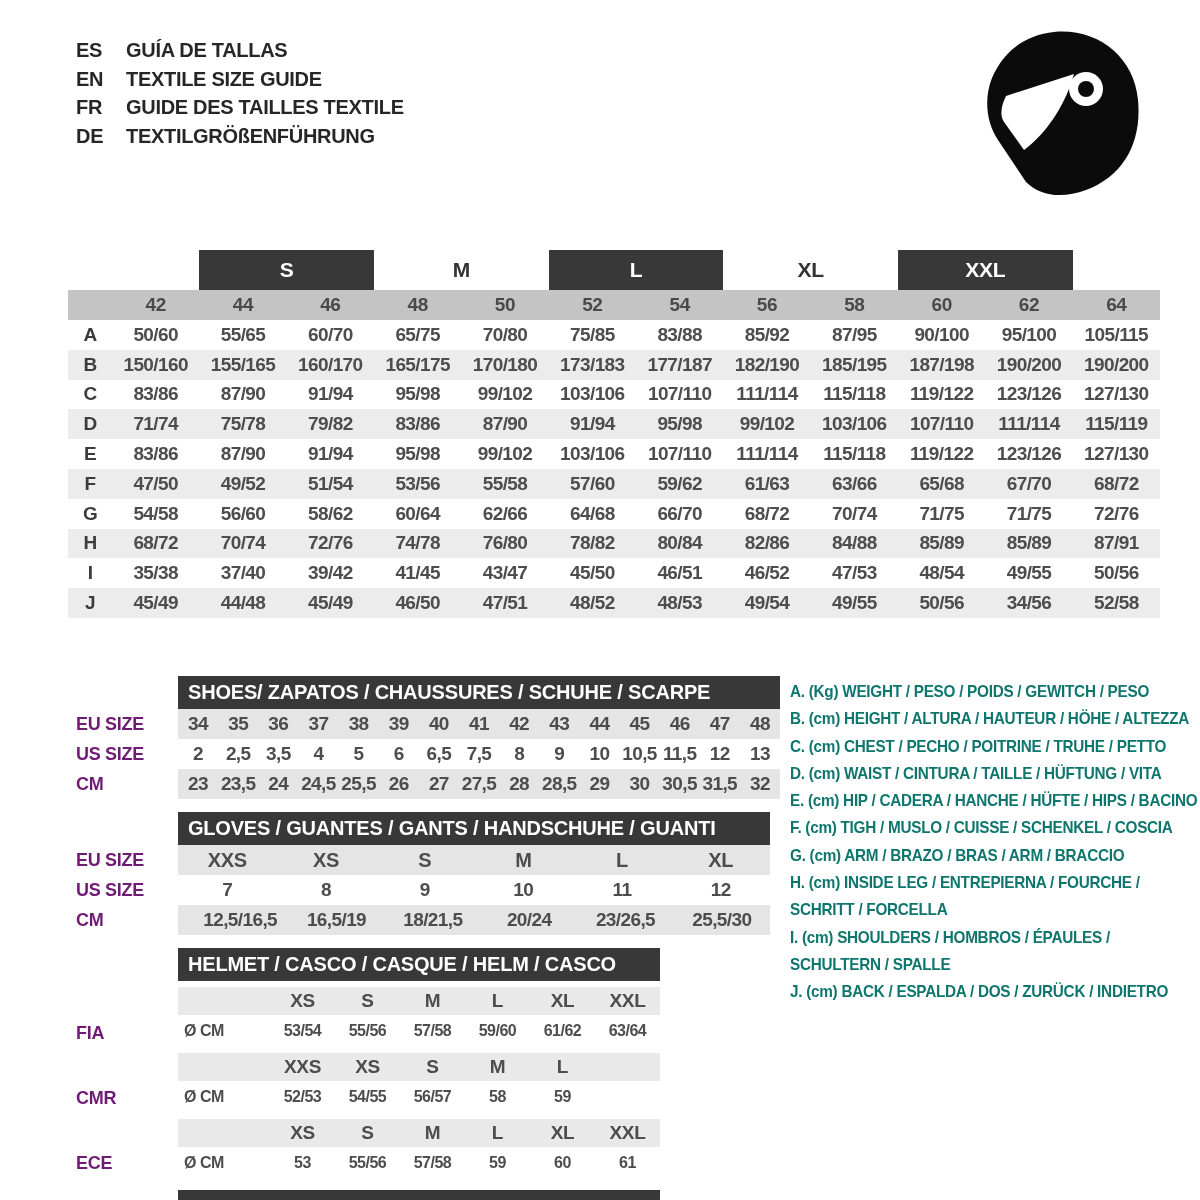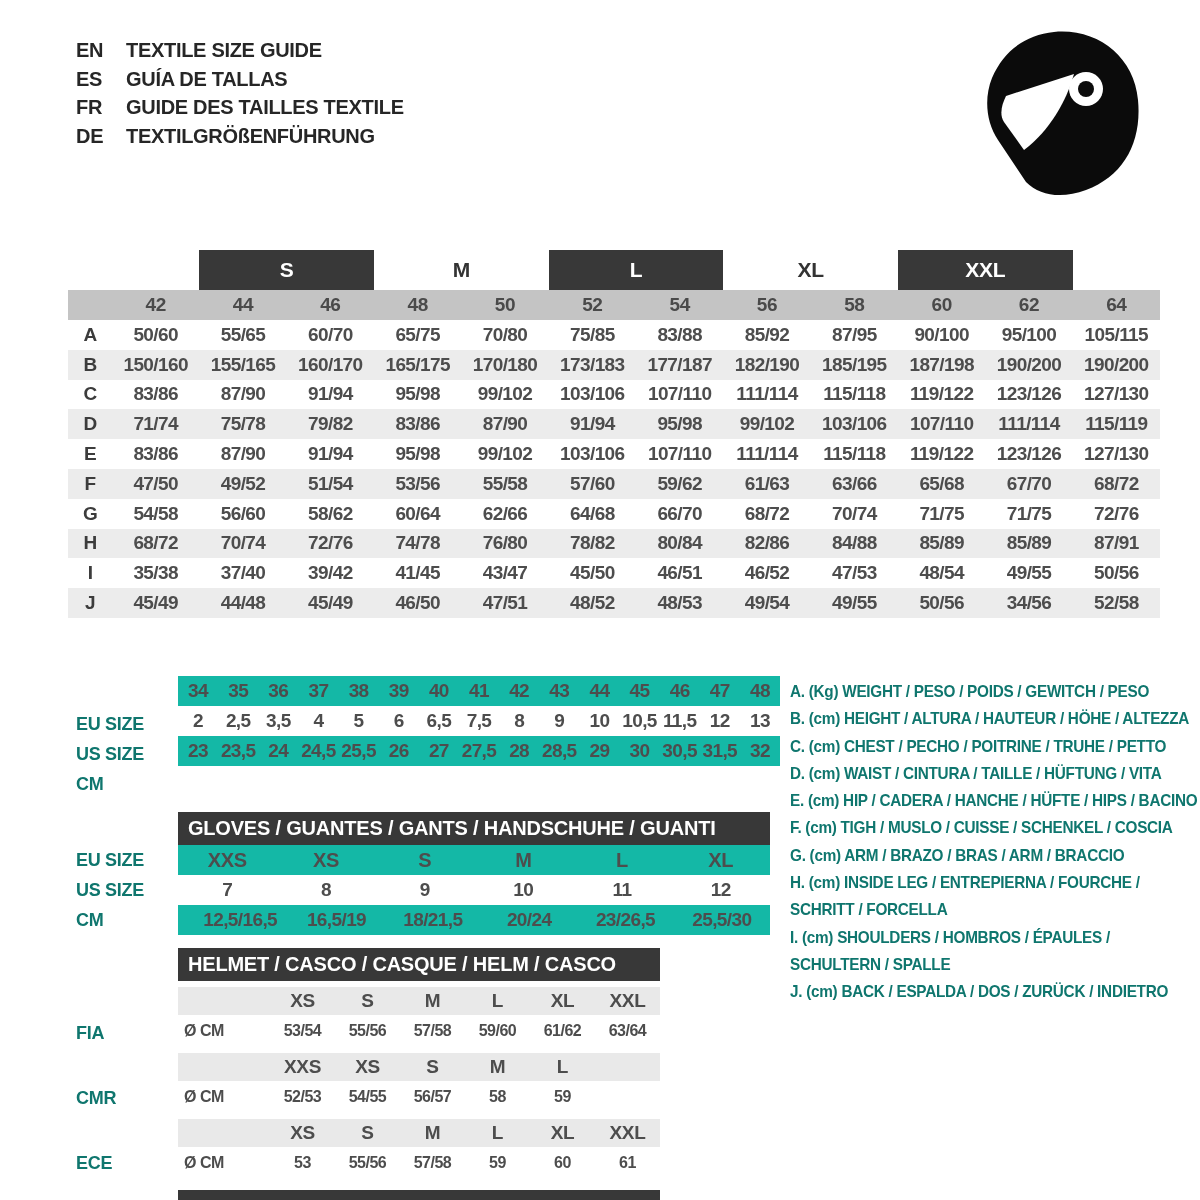--- a/index.html
+++ b/index.html
@@ -19,55 +19,55 @@
   .grid13{display:grid; grid-template-columns:44px repeat(12,1fr); align-items:center; text-align:center;}
   .group-row{height:40px;}
   .group-cell{height:40px; display:flex; align-items:center; justify-content:center;
     font-size:21px; letter-spacing:-0.2px; color:#333;}
   .group-cell.boxed{background:#383838; color:#ffffff;}
   .num-row{height:30px; background:#c4c4c4; font-size:19px; color:#4a4a4a; letter-spacing:-0.4px;}
   .data-row{height:29.8px; font-size:19px; letter-spacing:-0.6px;}
   .data-row.stripe{background:#ececec;}
   .row-label{color:#3c3c3c;}
   
-  .side-label{position:absolute; left:76px; font-size:18px; color:#0f766e; letter-spacing:-0.3px;}
+  .side-label{position:absolute; left:76px; font-size:18px; color:#701a75; letter-spacing:-0.3px;}
   .bar{height:33px; background:#383838; color:#ffffff; display:flex; align-items:center;
     padding-left:10px; font-size:20px; letter-spacing:-0.2px; white-space:nowrap;}
   .shoes-table{position:absolute; left:178px; top:676px; width:602px;}
   .gloves-table{position:absolute; left:178px; top:812px; width:592px;}
   .helmet-table{position:absolute; left:178px; top:948px; width:482px;}
   .sub-row{display:grid; height:30px; align-items:center; text-align:center;
     font-size:19px; letter-spacing:-0.6px;}
-  .sub-row.stripe{background:#14b8a6;}
+  .sub-row.stripe{background:#e5e5e5;}
   .sub-row.sizes-text{font-size:20px; letter-spacing:-0.3px;}
   .helmet-block{margin-top:6px;}
   .helmet-grid{display:grid; grid-template-columns:92px repeat(6,65px); align-items:center; text-align:center;}
   .helmet-grid.sizes{height:28px; background:#e9e9e9; font-size:19px; letter-spacing:-0.3px;}
   .helmet-grid.values{height:32px; font-size:16px; letter-spacing:-0.5px;}
   .hcell.diam{text-align:left; padding-left:6px;}
   
   .legend{position:absolute; left:790px; top:678px; width:410px; color:#0f766e;}
   .legend-line{font-size:17px; line-height:27.3px; white-space:nowrap;
     transform:scaleX(0.9); transform-origin:left center; letter-spacing:-0.3px;}
   
   .bottom-bar{position:absolute; left:178px; top:1190px; width:482px; height:10px; background:#383838;}
 </style>
 </head>
 <body>
 
 <div class="page">
 
   <div class="langs">
       <div class="lang-row">
+        <div class="lang-code">ES</div>
+        <div class="lang-label">GUÍA DE TALLAS</div>
+      </div>
+      <div class="lang-row">
         <div class="lang-code">EN</div>
         <div class="lang-label">TEXTILE SIZE GUIDE</div>
-      </div>
-      <div class="lang-row">
-        <div class="lang-code">ES</div>
-        <div class="lang-label">GUÍA DE TALLAS</div>
       </div>
       <div class="lang-row">
         <div class="lang-code">FR</div>
         <div class="lang-label">GUIDE DES TAILLES TEXTILE</div>
       </div>
       <div class="lang-row">
         <div class="lang-code">DE</div>
         <div class="lang-label">TEXTILGRÖßENFÜHRUNG</div>
       </div>
     </div>
@@ -255,20 +255,21 @@
           <div class="cell">34/56</div>
           <div class="cell">52/58</div>
         </div>
       </div>
   </div>
 
   <div class="side-label" style="top:714px">EU SIZE</div>
   <div class="side-label" style="top:744px">US SIZE</div>
   <div class="side-label" style="top:774px">CM</div>
   <div class="shoes-table">
+    <div class="bar">SHOES/ ZAPATOS / CHAUSSURES / SCHUHE / SCARPE</div>
     <div>
         <div class="sub-row stripe" style="grid-template-columns: repeat(15, 1fr);">
           <div class="hcell">34</div>
           <div class="hcell">35</div>
           <div class="hcell">36</div>
           <div class="hcell">37</div>
           <div class="hcell">38</div>
           <div class="hcell">39</div>
           <div class="hcell">40</div>
           <div class="hcell">41</div>

